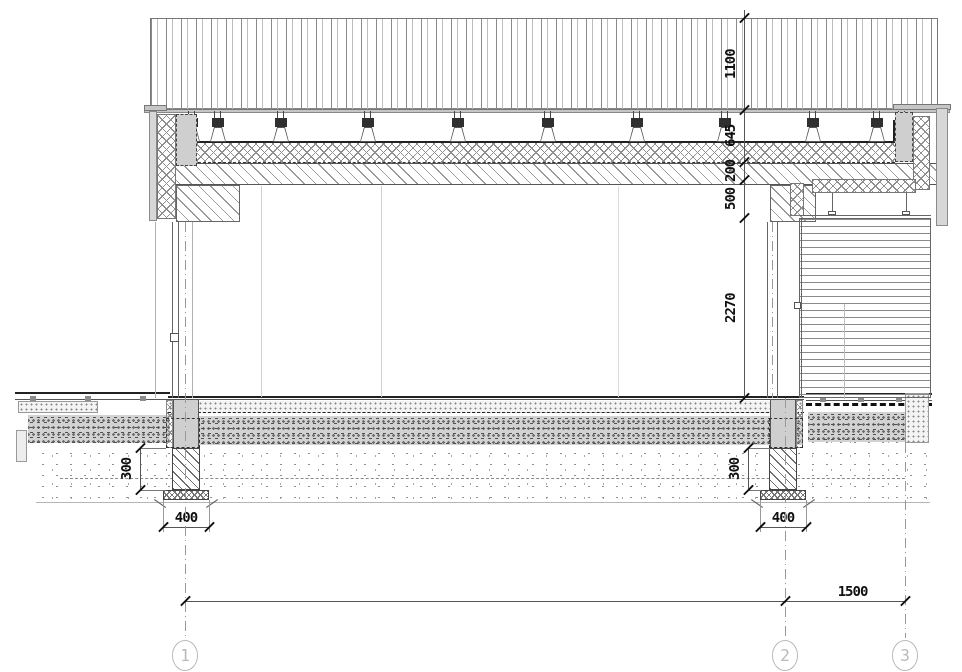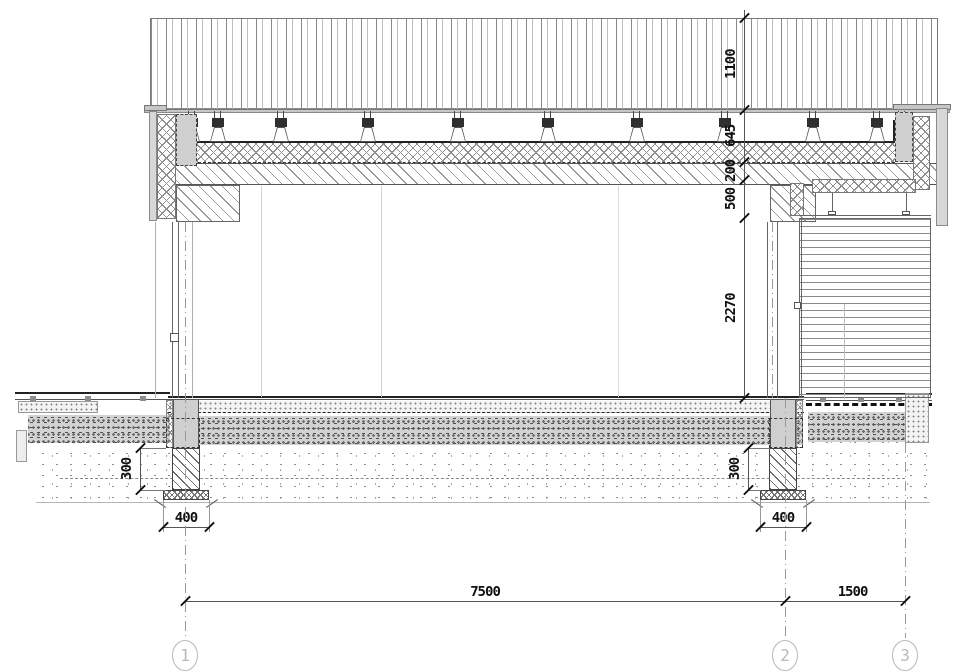--- a/index.html
+++ b/index.html
@@ -244,20 +244,19 @@
   <div class="dim hdim" style="left:763px;top:510px;width:40px;">400</div>
 
   <div class="dashdot" style="left:185px;top:222px;width:1px;height:416px;"></div>
   <div class="dashdot" style="left:785px;top:398px;width:1px;height:240px;"></div>
   <div class="dashdot" style="left:905px;top:443px;width:1px;height:195px;"></div>
 
   <div style="left:185px;top:601px;width:720px;height:1px;background:#555;"></div>
   <div class="tk" style="left:179px;top:600px;"></div>
   <div class="tk" style="left:779px;top:600px;"></div>
   <div class="tk" style="left:899px;top:600px;"></div>
-  <div class="dim hdim" style="left:185px;top:584px;width:600px;">7500</div>
   <div class="dim hdim" style="left:785px;top:584px;width:120px;padding-left:15px;">1500</div>
 
   <div class="bub" style="left:172px;top:640px;">1</div>
   <div class="bub" style="left:772px;top:640px;">2</div>
   <div class="bub" style="left:892px;top:640px;">3</div>
 
 </div>
 
 </body></html>

